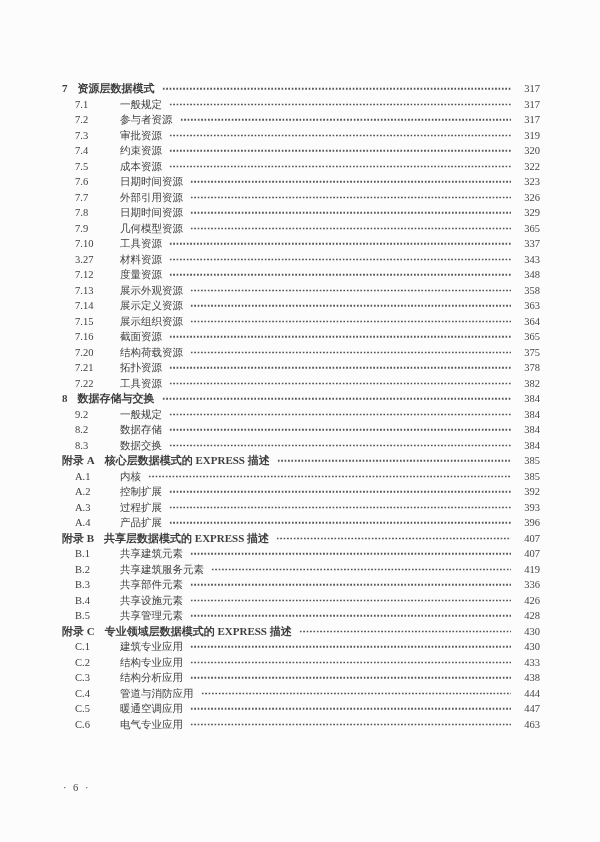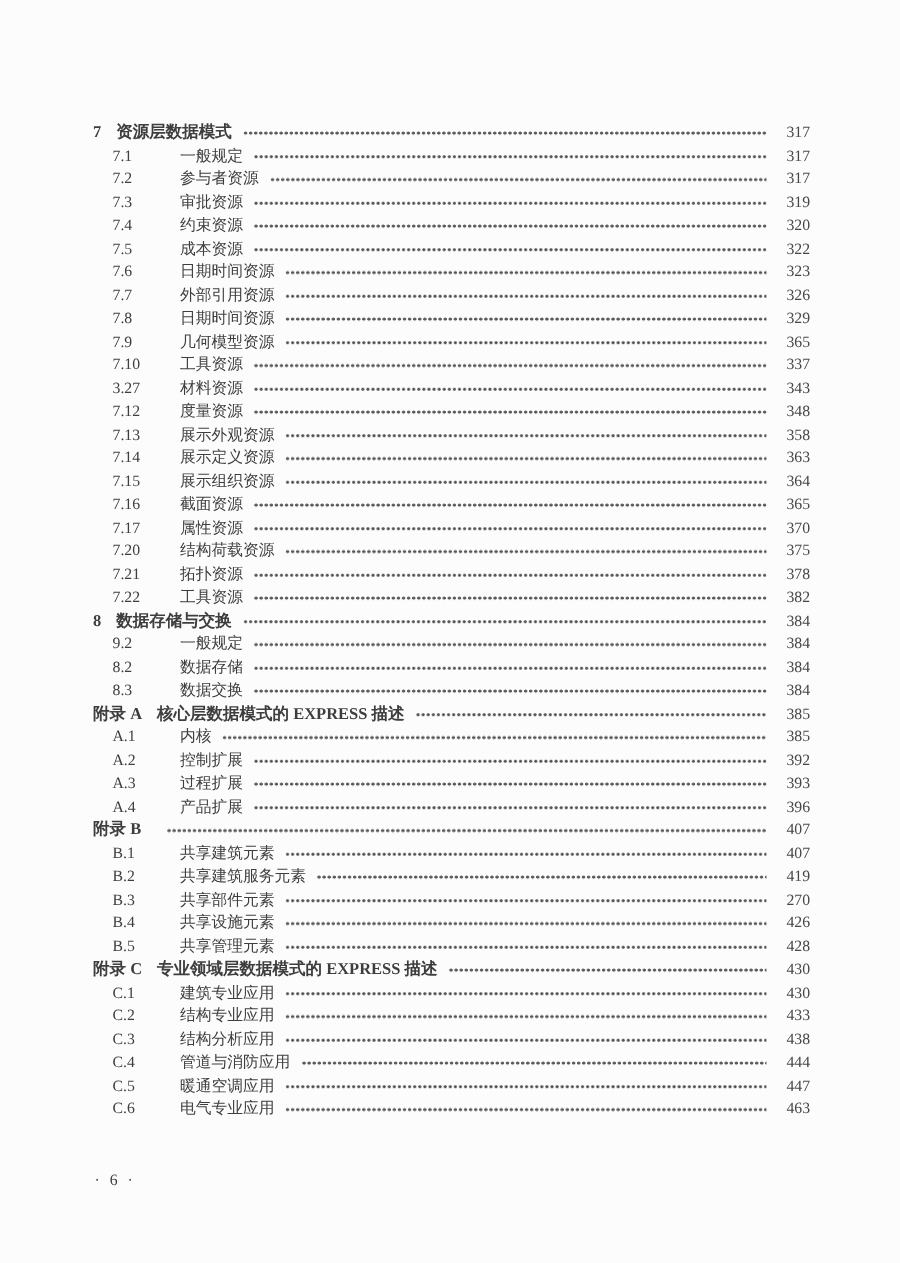--- a/index.html
+++ b/index.html
@@ -187,26 +187,20 @@
     <span class="pg">364</span>
   </div>
 
   <div class="row lvl2">
     <span class="num">7.16</span>
     <span class="label">截面资源</span>
     <span class="leader"></span>
     <span class="pg">365</span>
   </div>
 
-  <div class="row lvl2">
-    <span class="num">7.17</span>
-    <span class="label">属性资源</span>
-    <span class="leader"></span>
-    <span class="pg">370</span>
-  </div>
 
 
 
   <div class="row lvl2">
     <span class="num">7.20</span>
     <span class="label">结构荷载资源</span>
     <span class="leader"></span>
     <span class="pg">375</span>
   </div>
 
@@ -282,20 +276,21 @@
 
   <div class="row lvl2">
     <span class="num">A.4</span>
     <span class="label">产品扩展</span>
     <span class="leader"></span>
     <span class="pg">396</span>
   </div>
 
   <div class="row lvl1">
     <span class="num">附录 B</span>
+    <span class="label">共享层数据模式的 EXPRESS 描述</span>
     <span class="leader"></span>
     <span class="pg">407</span>
   </div>
 
   <div class="row lvl2">
     <span class="num">B.1</span>
     <span class="label">共享建筑元素</span>
     <span class="leader"></span>
     <span class="pg">407</span>
   </div>
@@ -304,21 +299,21 @@
     <span class="num">B.2</span>
     <span class="label">共享建筑服务元素</span>
     <span class="leader"></span>
     <span class="pg">419</span>
   </div>
 
   <div class="row lvl2">
     <span class="num">B.3</span>
     <span class="label">共享部件元素</span>
     <span class="leader"></span>
-    <span class="pg">270</span>
+    <span class="pg">336</span>
   </div>
 
   <div class="row lvl2">
     <span class="num">B.4</span>
     <span class="label">共享设施元素</span>
     <span class="leader"></span>
     <span class="pg">426</span>
   </div>
 
   <div class="row lvl2">

